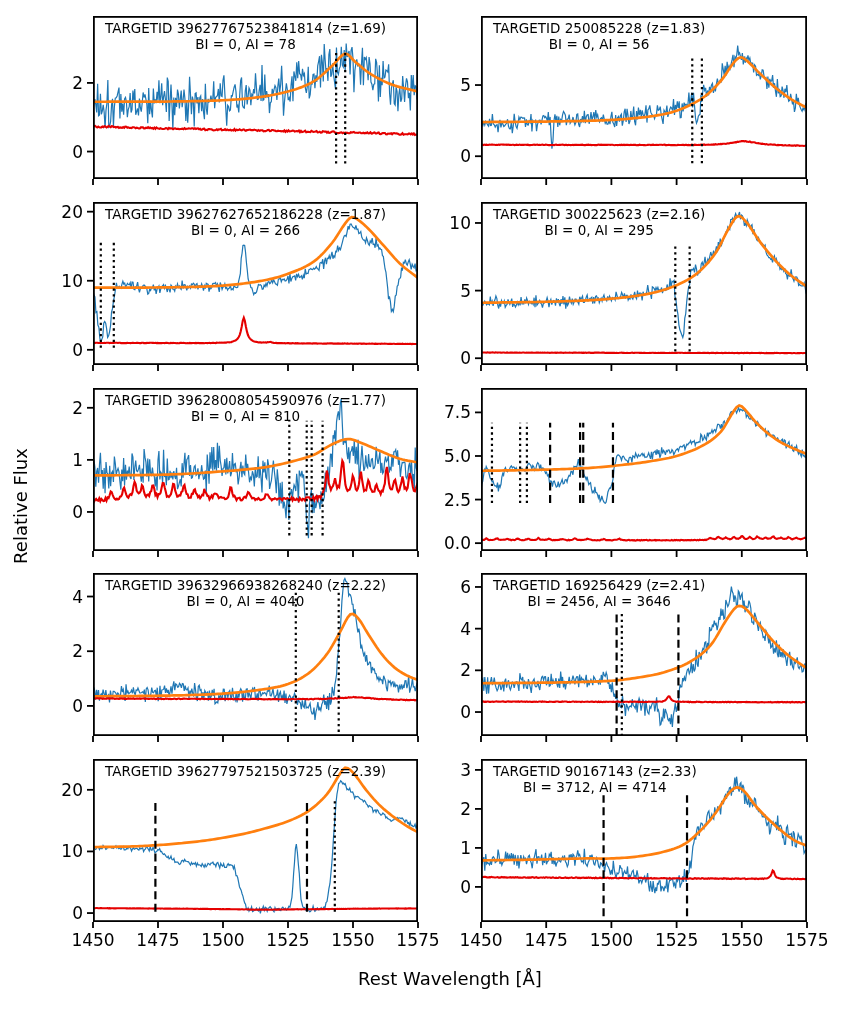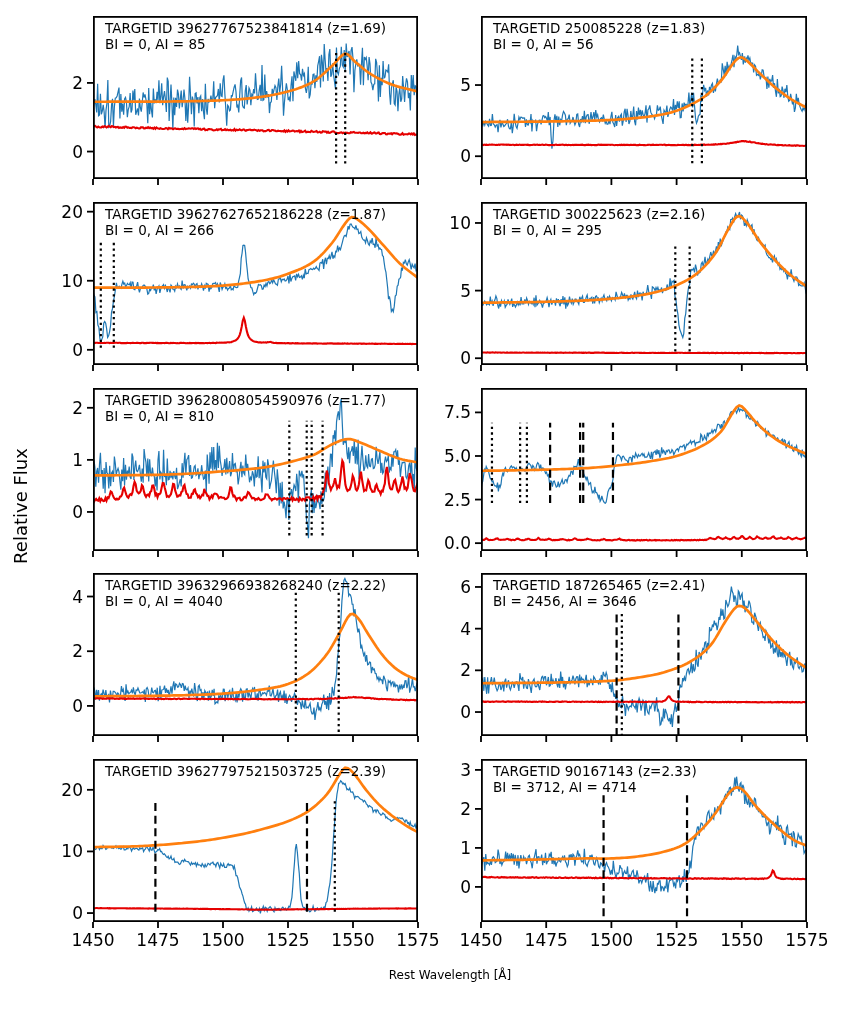--- a/index.html
+++ b/index.html
@@ -7,23 +7,23 @@
        font-family:"DejaVu Sans","Liberation Sans",sans-serif;color:#000;overflow:hidden;}
   .panel{position:absolute;width:325px;height:163px;}
   .col-0{left:93px;}
   .col-1{left:481px;width:326px;}
   .row-0{top:16px;}
   .row-1{top:202px;}
   .row-2{top:388px;}
   .row-3{top:573px;}
   .row-4{top:759px;}
   .panel svg{position:absolute;left:0;top:0;overflow:visible;}
-  .anno{position:absolute;left:12px;top:4px;font-size:13.5px;line-height:16px;white-space:nowrap;z-index:3;}
+  .anno{position:absolute;left:12px;top:4px;font-size:13.5px;line-height:16px;white-space:nowrap;z-index:3;text-align:center;}
   svg text{font-family:"DejaVu Sans","Liberation Sans",sans-serif;fill:#000;}
-  .fig-xlabel{position:absolute;left:250px;top:968px;width:400px;text-align:center;font-size:12px;}
+  .fig-xlabel{position:absolute;left:250px;top:968px;width:400px;text-align:center;font-size:18px;}
   .fig-ylabel{position:absolute;left:-69px;top:495px;width:180px;height:22px;text-align:center;
               font-size:18px;transform:rotate(-90deg);}
 </style>
 </head>
 <body>
 
 <div class="fig">
   <div class="fig-ylabel">Relative Flux</div>
   <div class="fig-xlabel">Rest Wavelength [Å]</div>
 
@@ -48,21 +48,21 @@
         <line x1="195" x2="195" y1="163" y2="169" stroke="#000000" stroke-width="1.8"></line>
         <line x1="260" x2="260" y1="163" y2="169" stroke="#000000" stroke-width="1.8"></line>
         <line x1="325" x2="325" y1="163" y2="169" stroke="#000000" stroke-width="1.8"></line>
         <line x1="0" x2="-6" y1="135.54736842105262" y2="135.54736842105262" stroke="#000000" stroke-width="1.8"></line>
         <text x="-10" y="141.54736842105262" text-anchor="end" font-size="17">0</text>
         <line x1="0" x2="-6" y1="66.91578947368421" y2="66.91578947368421" stroke="#000000" stroke-width="1.8"></line>
         <text x="-10" y="72.91578947368421" text-anchor="end" font-size="17">2</text>
       </svg>
     <div class="anno">
       <div>TARGETID 39627767523841814 (z=1.69)</div>
-      <div>BI = 0, AI = 85</div>
+      <div>BI = 0, AI = 78</div>
     </div>
   </div>
   <div class="panel col-1 row-0">
       <svg width="326" height="163" viewBox="0 0 326 163">
         <defs>
           <clipPath id="clip1">
             <rect x="1" y="1" width="324" height="161"></rect>
           </clipPath>
         </defs>
         <g clip-path="url(#clip1)">
@@ -284,21 +284,21 @@
         <line x1="0" x2="-6" y1="139.02941176470588" y2="139.02941176470588" stroke="#000000" stroke-width="1.8"></line>
         <text x="-10" y="145.02941176470588" text-anchor="end" font-size="17">0</text>
         <line x1="0" x2="-6" y1="97.34143222506394" y2="97.34143222506394" stroke="#000000" stroke-width="1.8"></line>
         <text x="-10" y="103.34143222506394" text-anchor="end" font-size="17">2</text>
         <line x1="0" x2="-6" y1="55.65345268542198" y2="55.65345268542198" stroke="#000000" stroke-width="1.8"></line>
         <text x="-10" y="61.65345268542198" text-anchor="end" font-size="17">4</text>
         <line x1="0" x2="-6" y1="13.965473145780038" y2="13.965473145780038" stroke="#000000" stroke-width="1.8"></line>
         <text x="-10" y="19.965473145780038" text-anchor="end" font-size="17">6</text>
       </svg>
     <div class="anno">
-      <div>TARGETID 187265465 (z=2.41)</div>
+      <div>TARGETID 169256429 (z=2.41)</div>
       <div>BI = 2456, AI = 3646</div>
     </div>
   </div>
   <div class="panel col-0 row-4">
       <svg width="325" height="163" viewBox="0 0 325 163">
         <defs>
           <clipPath id="clip8">
             <rect x="1" y="1" width="323" height="161"></rect>
           </clipPath>
         </defs>

